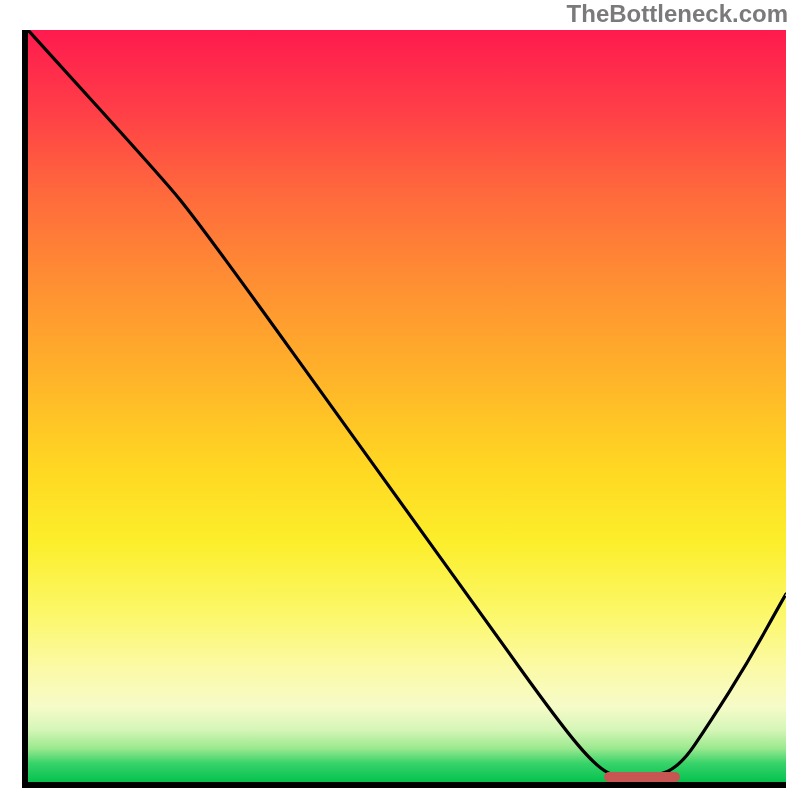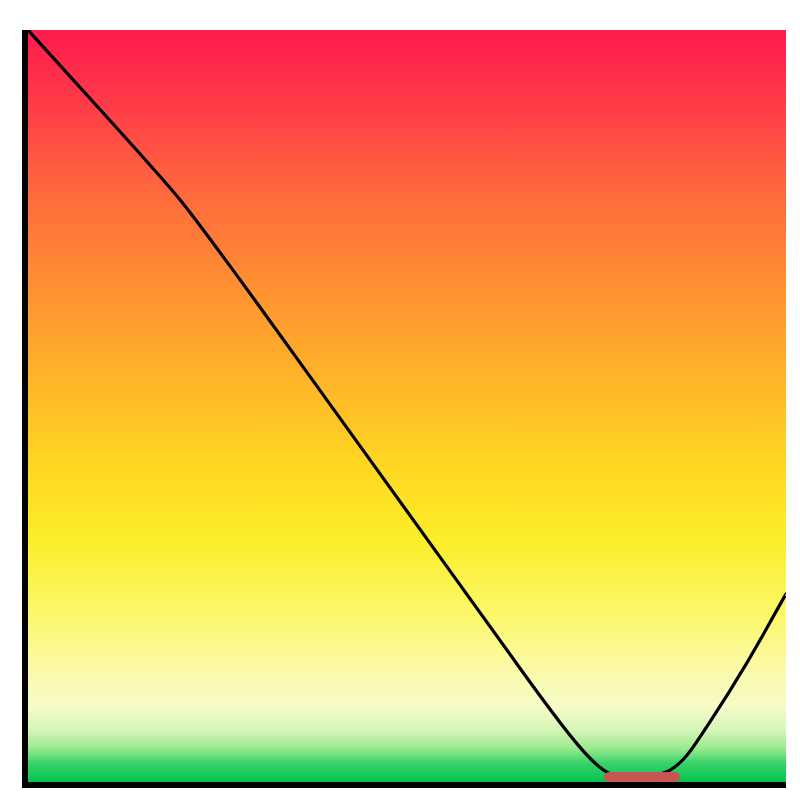--- a/index.html
+++ b/index.html
@@ -71,20 +71,21 @@
     top: 0;
     width: 100%;
     height: 100%;
   }
 </style>
 </head>
 <body>
 
 <div class="container">
 
+  <div class="watermark">TheBottleneck.com</div>
 
   <div class="plot-area">
     <div class="gradient"></div>
 
     <svg class="curve" viewBox="0 0 758 752" preserveAspectRatio="none">
       <path fill="none" stroke="#000" stroke-width="3.2" d="M 0.0 0.0 Q 0.0 0.0 68.2 75.2 Q 136.4 150.4 151.6 169.2 Q 166.8 188.0 197.1 229.4 Q 227.4 270.7 265.3 323.4 Q 303.2 376.0 341.1 428.6 Q 379.0 481.3 416.9 533.9 Q 454.8 586.6 492.7 639.2 Q 530.6 691.8 549.5 714.4 Q 568.5 737.0 579.9 742.6 Q 591.2 748.2 606.4 748.2 Q 621.6 748.2 636.7 742.6 Q 651.9 737.0 667.0 714.4 Q 682.2 691.8 701.2 661.8 Q 720.1 631.7 739.0 597.8 T 758.0 564.0" id="curve-path"></path>
     </svg>
 
     <div class="marker" id="marker" style="left: 576.08px; width: 75.8px; top: 742.488px; background: rgb(199, 85, 82);"></div>
   </div>

